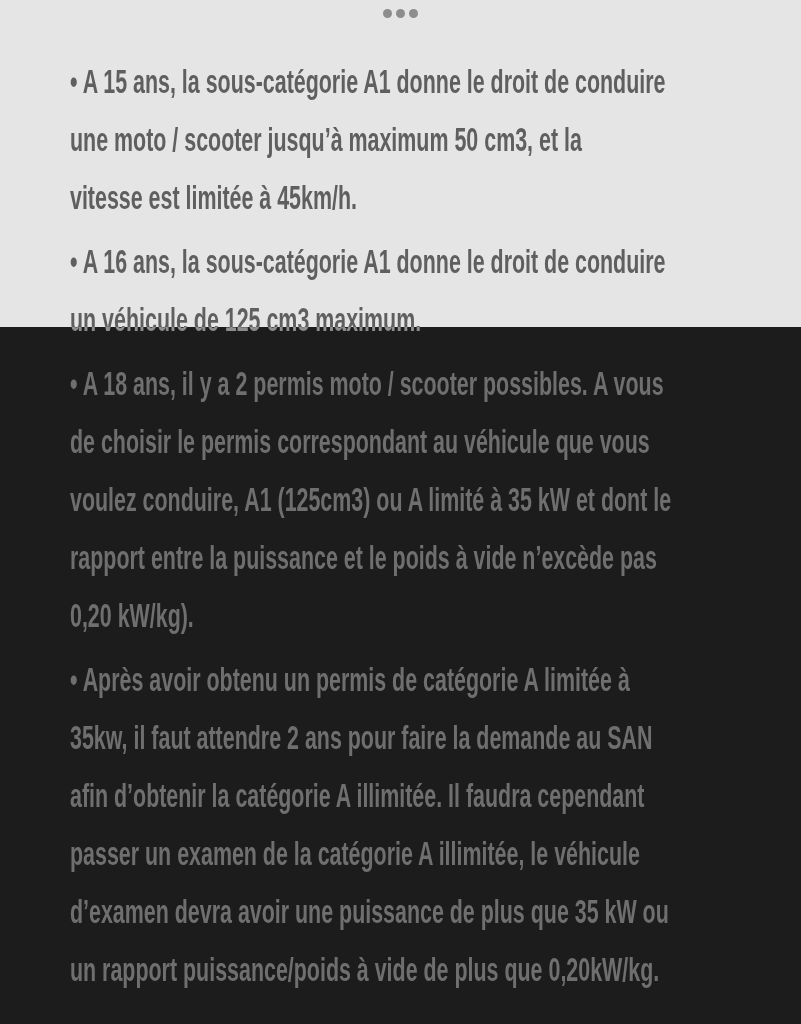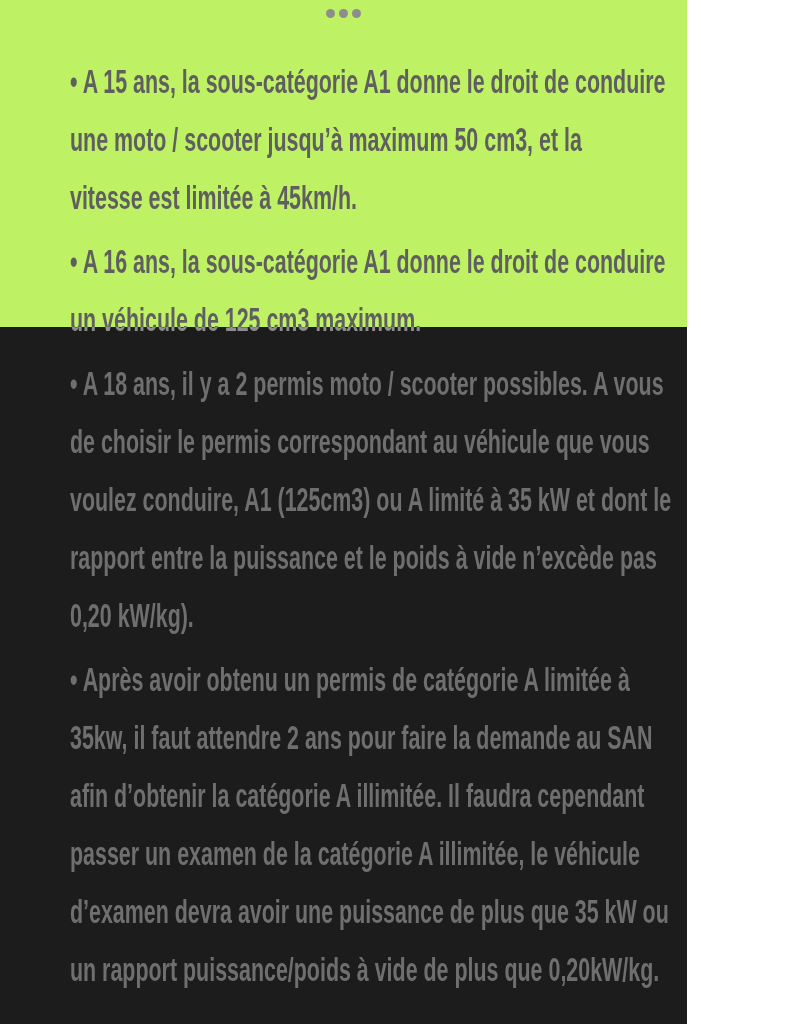--- a/index.html
+++ b/index.html
@@ -1,20 +1,20 @@
 <!DOCTYPE html>
 <html><head>
 <meta charset="utf-8">
 <style>
   html, body { margin: 0; padding: 0; background: #ffffff; }
   .page {
     position: relative;
-    width: 687px;
+    width: 801px;
     height: 1024px;
-    background: #bef264;
+    background: #e5e5e5;
     overflow: hidden;
     font-family: "Liberation Sans", "DejaVu Sans", sans-serif;
   }
   
   .divider-dots {
     position: absolute;
     top: 9px;
     left: 0;
     width: 100%;
     display: flex;

